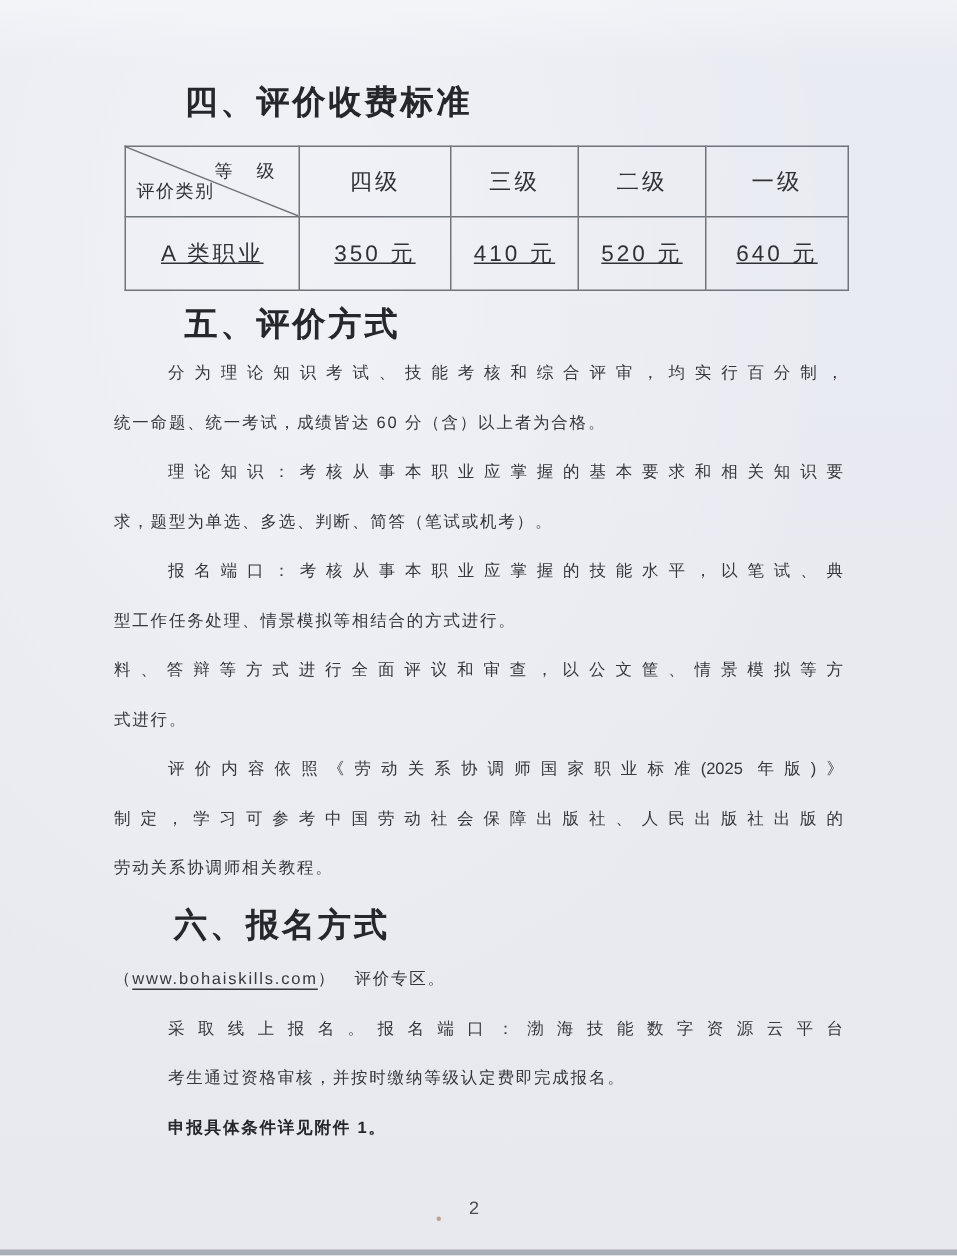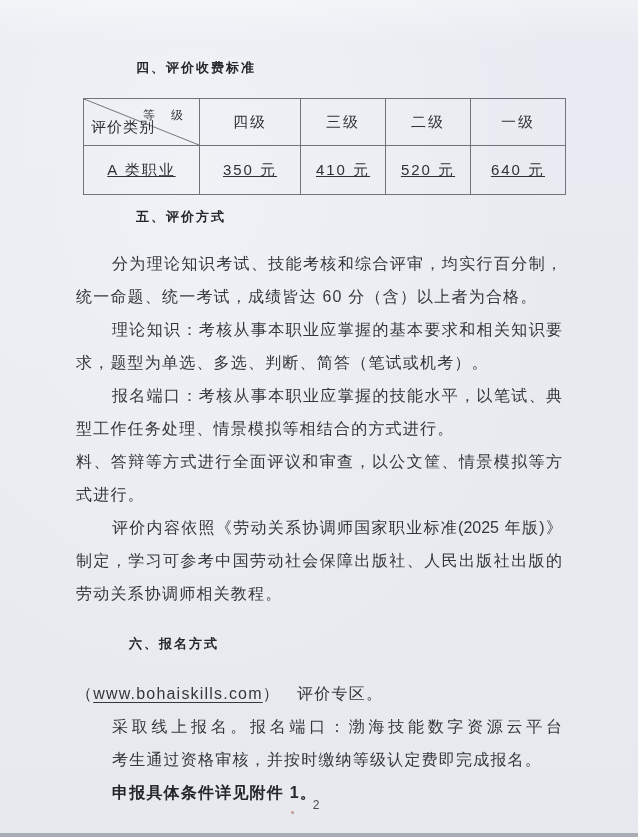--- a/index.html
+++ b/index.html
@@ -17,25 +17,25 @@
   }
   .content {
     position: absolute;
     left: 76px;
     top: 0;
     width: 486px;
   }
   .sec-heading {
     font-weight: bold;
     color: #26272b;
-    font-size: 13px;
+    font-size: 22px;
     letter-spacing: 2px;
     padding-left: 43px;
     line-height: 26px;
-    margin: 17px;
+    margin: 4px;
   }
   .sec-heading.flowline { line-height: 33px; padding-left: 36px; }
   .h-first { margin-top: 55px; }
   .h-five { margin-top: 9px; }
 
   table.fee {
     border-collapse: collapse;
     table-layout: fixed;
     margin: 16px 0 0 7px;
     width: 477px;
@@ -54,26 +54,26 @@
   .c1 { width: 115px; } .c2 { width: 100px; } .c3 { width: 84px; }
   .c4 { width: 84px; }  .c5 { width: 94px; }
   td.corner { position: relative; text-decoration: underline; }
   td.corner svg { position: absolute; inset: 0; width: 100%; height: 100%; }
   .corner-top {
     position: absolute; top: 8px; right: 14px;
     font-size: 12px; letter-spacing: 2px; color: #303136;
   }
   .corner-bottom {
     position: absolute; bottom: 8px; left: 7px;
-    font-size: 15px; letter-spacing: 1px; color: #303136; margin-top: 20px;
+    font-size: 12px; letter-spacing: 1px; color: #303136; margin-top: 20px;
   }
 
   .line {
     line-height: 33px;
-    font-size: 16px;
+    font-size: 11px;
     letter-spacing: 1.2px;
     white-space: nowrap;
   }
   .jfull {
     white-space: normal;
     text-align: justify;
     text-align-last: justify;
     text-justify: distribute;
     letter-spacing: 0;
   }

